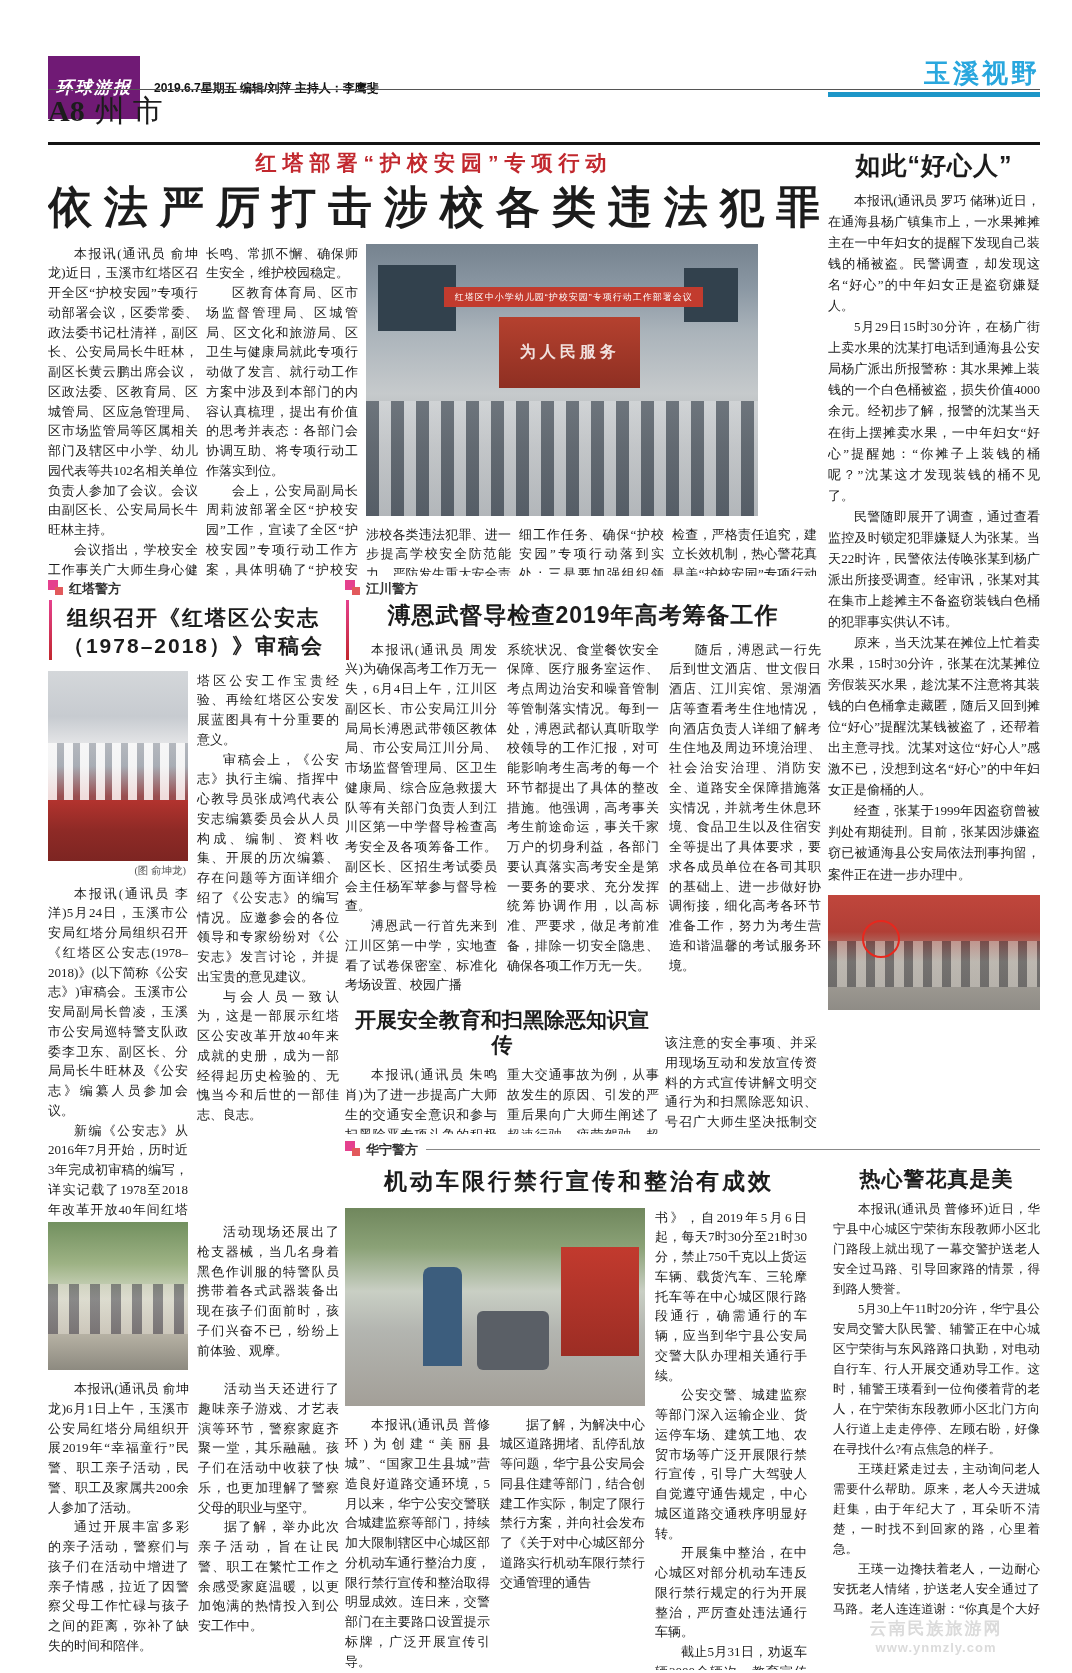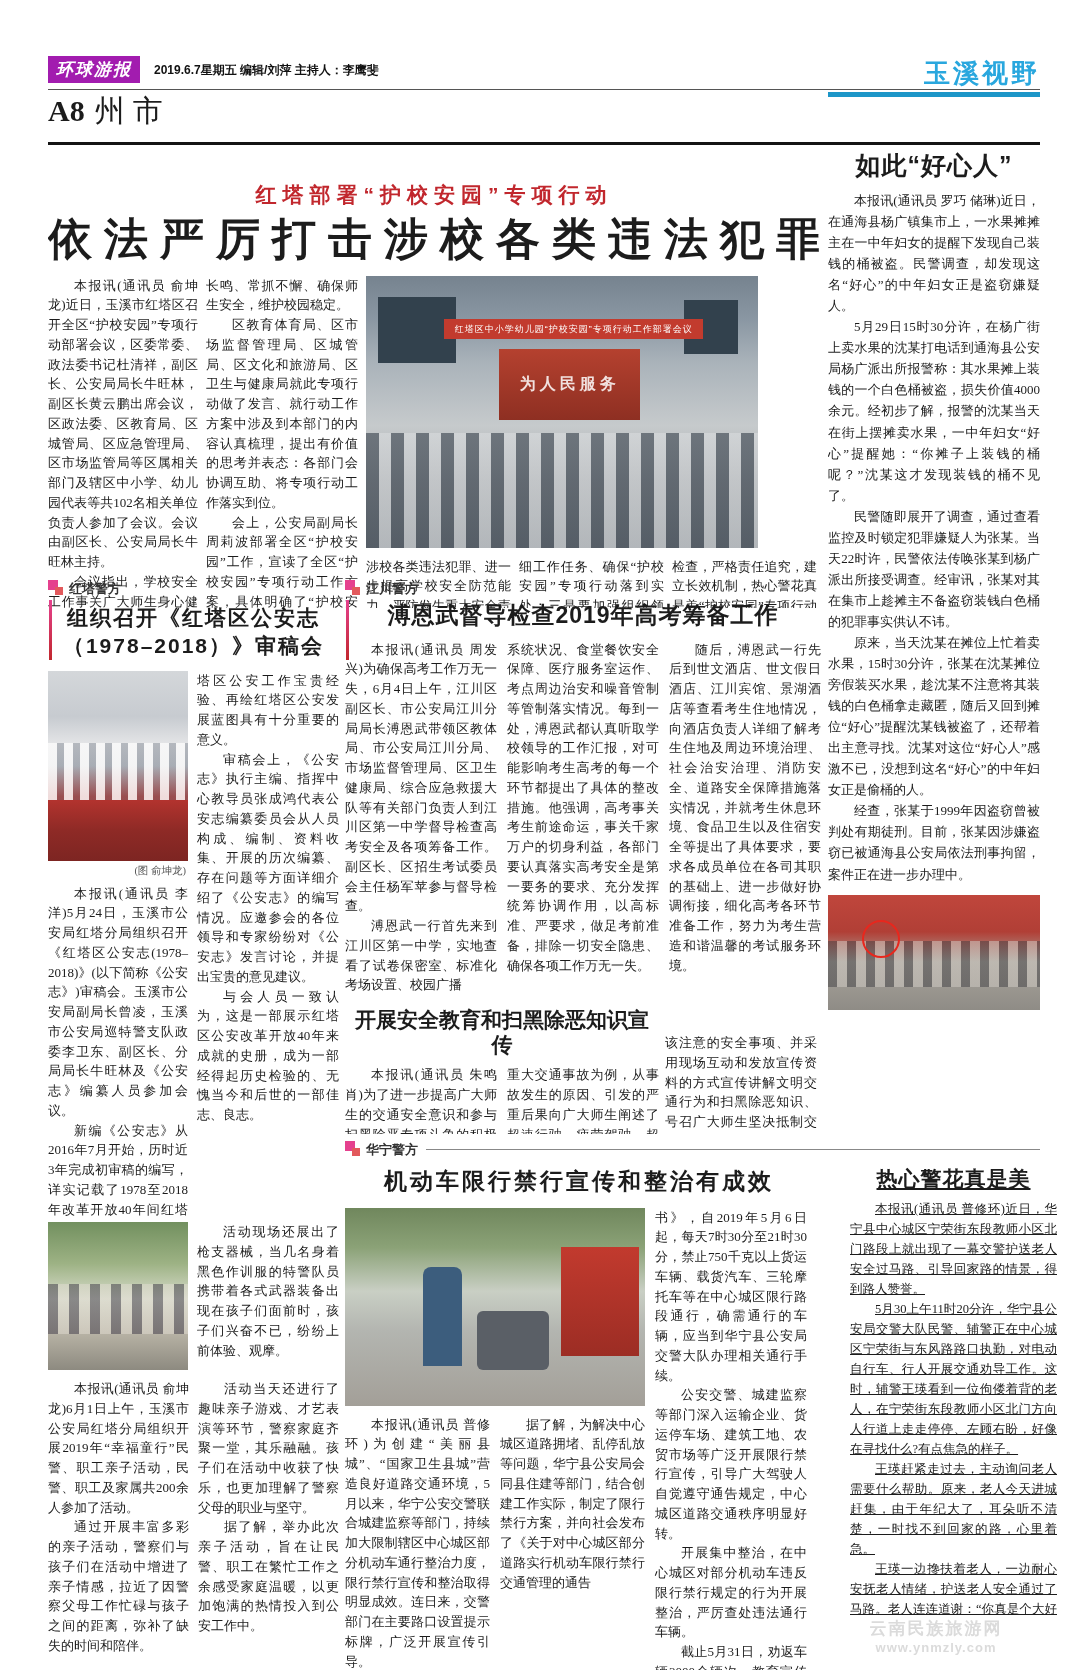--- a/index.html
+++ b/index.html
@@ -1,43 +1,43 @@
 <!DOCTYPE html>
 <html><head>
 <meta charset="utf-8">
 <style>
   html,body{margin:0;padding:0;background:#f3f3f1;}
   .page{position:relative;width:1072px;height:1673px;background:#fff;margin:0 auto;overflow:hidden;
         font-family:"Liberation Serif","DejaVu Serif",serif;color:#1c1c1c;}
   .abs{position:absolute;}
   
   .masthead{left:48px;top:56px;width:992px;height:92px;}
-  .logo{display:inline-block;background:#a21caf;color:#fff;font:bold italic 17px/1 "Liberation Sans",sans-serif;
-        padding:5px 8px;letter-spacing:2px;vertical-align:middle;}
+  .logo{display:inline-block;background:#701a75;color:#fff;font:bold italic 17px/1 "Liberation Sans",sans-serif;
+        padding:23px 8px;letter-spacing:2px;vertical-align:middle;}
   .dateline{font:bold 12px/1 "Liberation Sans",sans-serif;margin-left:10px;color:#111;vertical-align:middle;}
   .rule-thin{position:absolute;left:0;right:0;top:33px;height:1px;background:#555;}
   .pageno{position:absolute;left:0;top:40px;font:bold 30px/1 "Liberation Serif",serif;}
   .pageno .psec{font-weight:normal;font-family:"Liberation Sans",sans-serif;letter-spacing:8px;margin-left:10px;}
   .right-label{position:absolute;right:0;top:4px;color:#29a7de;font:bold 26px/1 "Liberation Sans",sans-serif;letter-spacing:3px;}
   .teal-bar{position:absolute;right:0;top:36px;width:212px;height:5px;background:#1d96c8;}
   .rule-thick{position:absolute;left:0;right:0;top:86px;height:3px;background:#141414;}
   
   .art{overflow:hidden;}
   .col p{margin:0;text-indent:2em;text-align:justify;}
   .col p.ni{text-indent:0;}
   .smallcol{font-size:13px;line-height:1.52;}
   .sec-head{display:flex;align-items:center;font:bold 13px/1 "Liberation Sans",sans-serif;color:#333;}
   .marker{width:16px;height:16px;position:relative;flex:none;margin-right:5px;}
   .marker::before{content:"";position:absolute;left:0;top:0;width:10px;height:10px;background:#e5418e;}
   .marker::after{content:"";position:absolute;left:7px;top:7px;width:8px;height:8px;background:#e2595c;}
   .sec-bar{position:absolute;left:1px;top:20px;width:3px;height:60px;background:linear-gradient(#e5418e,#c1272d);}
   .sec-line{flex:1;height:1px;background:#888;margin-left:8px;}
   .caption{font-size:10.5px;color:#555;text-align:right;margin:3px 2px 6px 0;}
   
-  .main-story{left:48px;top:150px;width:772px;height:426px;margin-top:32px;}
+  .main-story{left:48px;top:150px;width:772px;height:426px;}
   .kicker{color:#c1272d;font:bold 21px/1.2 "Liberation Sans",sans-serif;text-align:center;letter-spacing:6px;margin-bottom:8px;}
   .headline{margin:0 0 12px;font:bold 44px/1.1 "Liberation Sans","DejaVu Sans",sans-serif;text-align:center;letter-spacing:12px;white-space:nowrap;}
   .ms-row{display:flex;gap:8px;}
   .ms-c1{width:150px;flex:none;}
   .ms-c2{width:152px;flex:none;}
   .ms-right{width:452px;flex:none;}
   .ms-bottom{display:flex;gap:8px;margin-top:9px;height:62px;overflow:hidden;}
   .ms-bottom .col{width:145px;flex:none;}
   
   .photo{position:relative;overflow:hidden;background:#b9c2c9;}
@@ -97,21 +97,21 @@
   .jc-c3{width:152px;flex:none;margin-top:26px;}
   
   .huaning-head{left:345px;top:1138px;width:695px;height:22px;}
   .jidongche{left:345px;top:1164px;width:468px;height:506px;}
   .t-jidongche{font:bold 23px/1.2 "Liberation Sans",sans-serif;text-align:center;letter-spacing:3px;margin:4px 0 12px;}
   .jd-row{display:flex;gap:10px;}
   .jd-left{width:300px;flex:none;}
   .jd-cols{display:flex;gap:10px;margin-top:9px;}
   .jd-cols .col{width:145px;flex:none;}
   .jd-c3{width:152px;flex:none;}
-  .rexin{left:850px;top:1164px;width:207px;height:452px;text-decoration:underline;}
+  .rexin{left:833px;top:1164px;width:207px;height:452px;}
   .t-rexin{font:bold 21px/1.2 "Liberation Sans",sans-serif;text-align:center;margin:2px 0 8px;letter-spacing:1px;}
   .rexin .col{font-size:12.5px;line-height:1.6;}
   
   .watermark{left:830px;top:1618px;width:212px;text-align:center;color:#dbdbdb;
              font:bold 17px/1.3 "Liberation Sans",sans-serif;letter-spacing:2px;}
   .watermark .wm2{font-size:13px;letter-spacing:1px;}
 </style>
 </head>
 <body>
 

